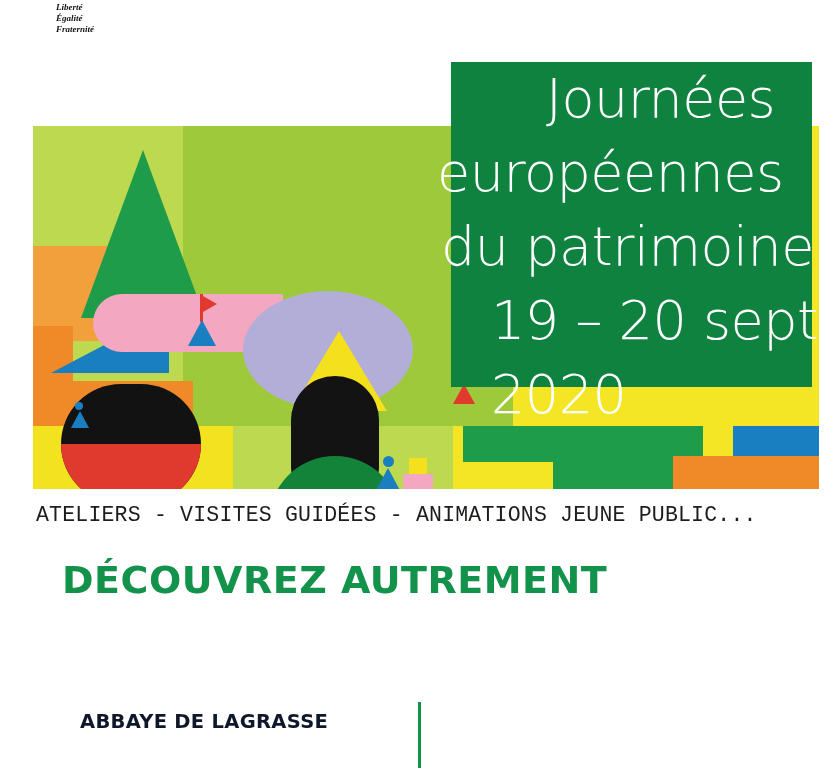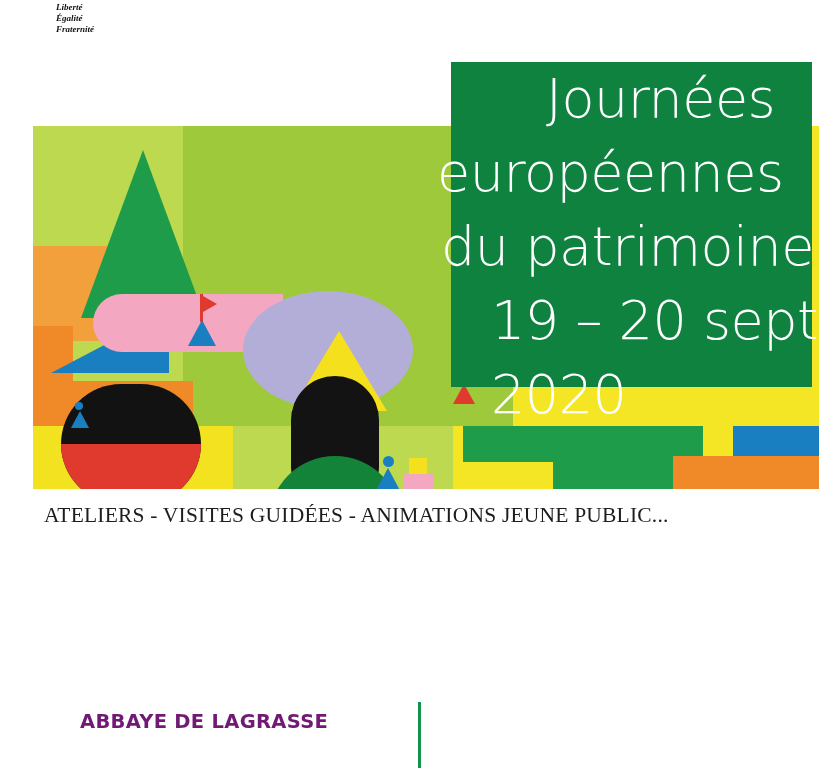--- a/index.html
+++ b/index.html
@@ -137,23 +137,23 @@
   .title-text .line { display: block; height: 74px; }
   .tl1 { padding-left: 95px; }
   .tl2 { padding-left: -0px; margin-left: -14px; }
   .tl3 { margin-left: -10px; }
   .tl4 { padding-left: 40px; }
   .tl5 { padding-left: 40px; }
 
   
   .subline {
     position: absolute;
-    left: 44px;
+    left: 36px;
     top: 503px;
-    font-family: Liberation Serif, serif;
+    font-family: Liberation Mono, monospace;
     font-size: 21.5px;
     letter-spacing: 0.2px;
     color: #1d1d1b;
     white-space: nowrap;
   }
   .headline {
     position: absolute;
     left: 62px;
     top: 556px;
     font-family: "DejaVu Sans", sans-serif;
@@ -174,21 +174,21 @@
     width: 838px;
     height: 68px;
   }
   .venue {
     position: absolute;
     font-family: "DejaVu Sans", sans-serif;
     font-weight: bold;
     font-size: 19.5px;
     line-height: 27px;
     letter-spacing: 0.3px;
-    color: #701a75;
+    color: #0f172a;
     white-space: nowrap;
   }
   .venue-1 { left: 80px; top: 8px; }
   .venue-2 { left: 470px; top: 8px; }
   .venue-divider {
     position: absolute;
     left: 418px;
     top: 2px;
     width: 3px;
     height: 66px;
@@ -261,18 +261,19 @@
   <span class="line tl1">Journées</span>
   <span class="line tl2">européennes</span>
   <span class="line tl3">du patrimoine</span>
   <span class="line tl4">19 – 20 sept</span>
   <span class="line tl5">2020</span>
 </div>
 
 <div class="subline">ATELIERS - VISITES GUIDÉES - ANIMATIONS JEUNE PUBLIC...</div>
 
 <div class="headline">
+  <span class="line">DÉCOUVREZ AUTREMENT</span>
 </div>
 
 <div class="venues">
   <div class="venue venue-1">ABBAYE DE LAGRASSE</div>
   <div class="venue-divider"></div>
 </div>
 
 </body></html>

